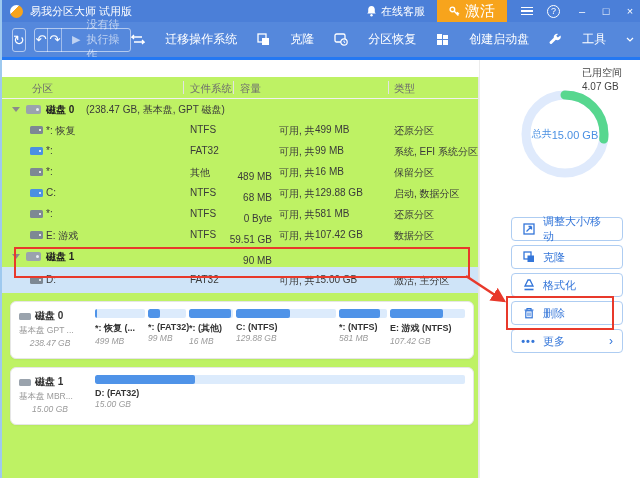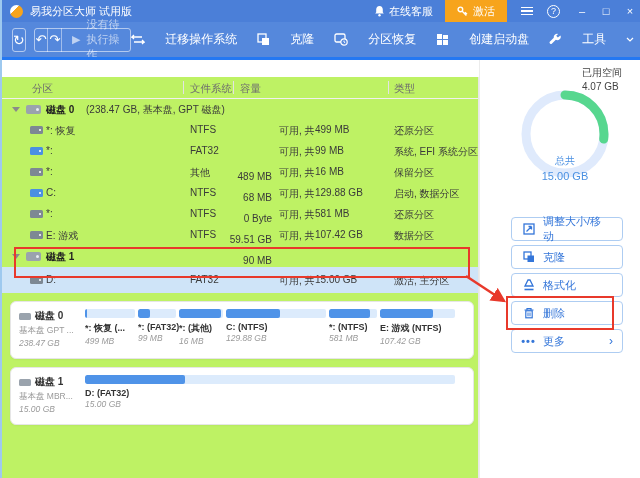--- a/index.html
+++ b/index.html
@@ -8,21 +8,21 @@
   .window { position:relative; width:640px; height:478px; background:#fff; border-left:2px solid #9ec9ef; }
 
   
   .titlebar { position:absolute; left:0; top:0; width:640px; height:22px; background:#4b7fd8;
               display:flex; align-items:center; color:#fff; font-size:11px; }
   .app-logo { width:13px; height:13px; border-radius:50%; margin:0 7px 0 8px;
               background:linear-gradient(135deg,#ffffff 0 38%,#f7a41c 38%); flex:0 0 auto; }
   .tb-right { margin-left:auto; display:flex; align-items:center; height:22px; }
   .tb-item { display:flex; align-items:center; gap:4px; margin-right:12px; font-size:11px; }
   .activate-btn { height:22px; padding:0 12px; background:#f7a41c; display:flex; align-items:center;
-                  gap:5px; font-size:11px; color:#fff; }
+                  gap:5px; font-size:15px; color:#fff; }
   .win-ctl { width:24px; text-align:center; font-size:11px; color:#fff; }
   .menu-icon { width:12px; display:flex; flex-direction:column; gap:2px; margin-right:14px; }
   .menu-icon i { display:block; height:1.5px; background:#fff; }
   .help-icon { width:13px; height:13px; border:1px solid #fff; border-radius:50%; font-size:9px;
                display:flex; align-items:center; justify-content:center; margin-right:10px; }
 
   
   .toolbar { position:absolute; left:0; top:22px; width:640px; height:35px; background:#5588dc;
              display:flex; align-items:center; color:#fff; }
   .tool-btn-box { height:24px; border:1px solid rgba(255,255,255,.55); border-radius:3px;
@@ -71,41 +71,41 @@
   .row-highlight .part-icon { top:9px; }
 
   
   .map-card { position:relative; margin:8px 5px 0 8px; width:464px; height:58px; background:#fff;
               border:1px solid #e6e6e6; border-radius:6px; box-shadow:0 1px 2px rgba(0,0,0,.04);
               display:flex; padding:7px 8px; }
   .map-label { width:62px; flex:0 0 auto; }
   .map-label .l1 { display:flex; align-items:center; gap:4px; font-size:10px; font-weight:bold; color:#333; }
   .map-label .mini-disk { width:12px; height:7px; background:#9aa3ad; border-radius:1.5px; }
   .map-label .l2 { font-size:8.5px; color:#9a9a9a; margin-top:2px; white-space:nowrap; }
-  .map-label .l3 { font-size:8.5px; color:#9a9a9a; font-style:italic; margin-top:1px; }
-  .blocks { display:flex; gap:3px; margin-left:4px; }
+  .map-label .l3 { font-size:8.5px; color:#9a9a9a; font-style:italic; margin-top:1px;text-align:center; }
+  .blocks { display:flex; gap:3px; margin-left:14px; }
   .block { position:relative; }
   .block .bar { height:9px; background:#dcebfc; border-radius:2px; overflow:hidden; }
   .block .fill { height:100%; background:#4f93e8; border-radius:2px; }
   .block .blabel { font-size:9px; color:#333; margin-top:4px; white-space:nowrap; font-weight:bold; }
   .block .bsize { font-size:8.5px; color:#9a9a9a; font-style:italic; margin-top:1px; white-space:nowrap; }
 
   
   .legend { position:absolute; left:0; top:450px; width:477px; display:flex; justify-content:center;
             gap:16px; font-size:10px; color:#444; }
   .legend .item { display:flex; align-items:center; gap:5px; }
   .sq { width:9px; height:9px; border-radius:1px; }
   .sq.blue { background:#3f87e0; }
   .sq.gray { background:#e0e0e0; }
 
   
   .sidebar { position:absolute; left:477px; top:60px; width:163px; height:418px; background:#fff; }
   .donut-wrap { position:absolute; left:37px; top:26px; width:96px; height:96px; }
   .donut-center { position:absolute; left:0; top:0; width:96px; height:96px; display:flex;
-                  flex-direction:column; align-items:center; justify-content:flex-end; color:#4a90e2; }
+                  flex-direction:row; align-items:center; justify-content:center; color:#4a90e2; }
   .donut-center .t1 { font-size:10px; }
   .donut-center .t2 { font-size:11px; margin-top:2px; }
   .donut-legend { position:absolute; left:102px; top:6px; font-size:10px; color:#444; line-height:14px;
                   white-space:nowrap; }
   .side-buttons { position:absolute; left:31px; top:157px; display:flex; flex-direction:column; gap:4px; }
   .side-btn { width:112px; height:24px; border:1px solid #aecdf2; border-radius:4px; background:#fff;
               display:flex; align-items:center; gap:8px; padding:0 10px; font-size:11px; color:#3476d9;
               position:relative; cursor:pointer; }
   .side-btn .chev { position:absolute; right:9px; font-size:12px; color:#3476d9; }
   .bicon { width:13px; height:13px; flex:0 0 auto; display:flex; align-items:center; justify-content:center; }

